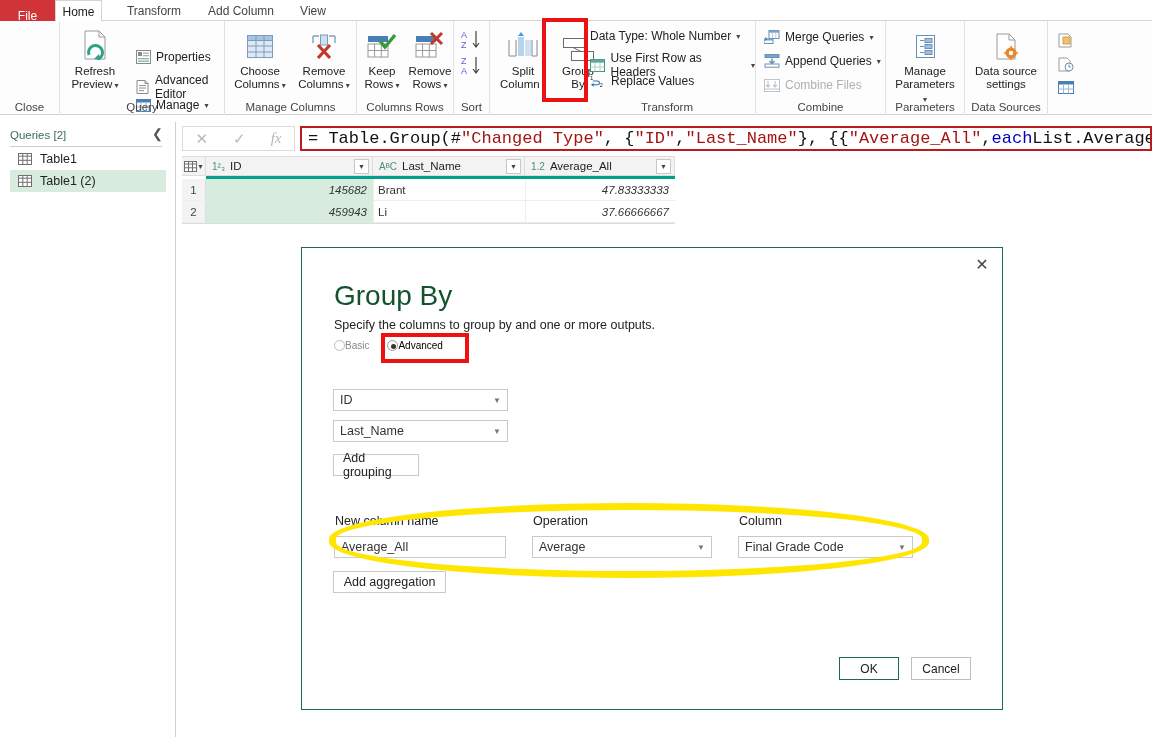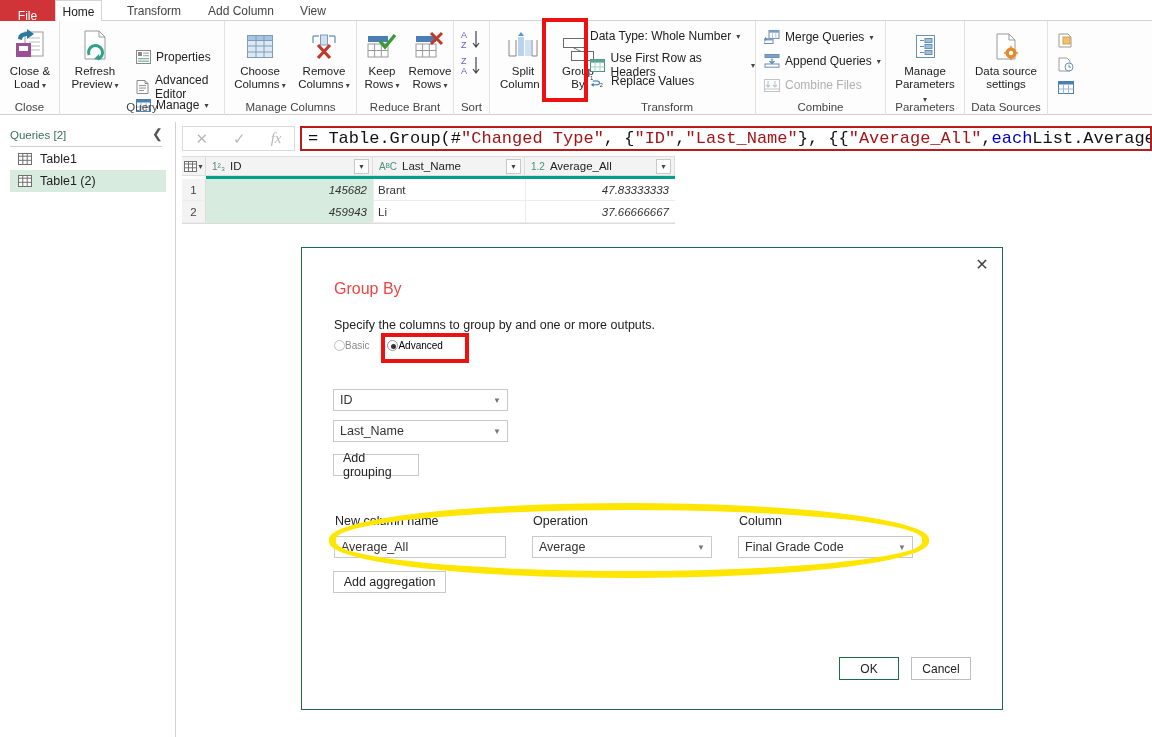--- a/index.html
+++ b/index.html
@@ -111,21 +111,21 @@
   .shade { position:absolute; background:#d7ecdf; }
   .whitecell { position:absolute; background:#fff; border-bottom:1px solid #ededed; }
 
   
   .dialog {
     position:absolute; left:301px; top:247px; width:702px; height:463px;
     background:#fff; border:1px solid #1e6b48;
   }
   .dlg-close { position:absolute; right:10px; top:6px; font-size:16px; color:#444; width:20px; height:20px;
                display:flex; align-items:center; justify-content:center; }
-  .dlg-title { position:absolute; left:32px; top:32px; font-size:16px; color:#ef4444; }
+  .dlg-title { position:absolute; left:32px; top:32px; font-size:28px; color:#14532d; }
   .dlg-sub { position:absolute; left:32px; top:70px; font-size:12.5px; color:#222; }
   .radio-row { position:absolute; left:32px; top:92px; display:flex; align-items:center; gap:18px; }
   .radio { display:flex; align-items:flex-start; gap:0; font-size:10px; }
   .radio .dot { width:11px; height:11px; border:1px solid #9a9a9a; border-radius:50%; background:#fff; position:relative; }
   .radio.on .dot::after { content:""; position:absolute; left:2.5px; top:2.5px; width:5px; height:5px; border-radius:50%; background:#333; }
   .radio.off span { color:#888; }
   .radio.off .dot { border-color:#bdbdbd; }
 
   .combo { position:absolute; height:22px; border:1px solid #c9c9c9; background:#fff;
            display:flex; align-items:center; font-size:12.5px; color:#333; padding-left:6px; }
@@ -156,38 +156,20 @@
     <div class="tab-file">File</div>
     <div class="tab active" style="left:55px; width:47px;">Home</div>
     <div class="tab" style="left:112px; width:84px;">Transform</div>
     <div class="tab" style="left:196px; width:90px;">Add Column</div>
     <div class="tab" style="left:288px; width:50px;">View</div>
   </div>
 
   <div class="ribbon">
 
     <div class="group" style="left:0; width:60px;">
-      <div class="bigbtn" style="left:-1px;">
-        <div class="glyph">
-          <svg width="34" height="34" viewBox="0 0 34 34">
-            <rect x="12" y="3" width="18" height="24" fill="#fff" stroke="#9a9a9a" stroke-width="1"></rect>
-            <line x1="16" y1="9" x2="27" y2="9" stroke="#bbb"></line>
-              <line x1="16" y1="13" x2="27" y2="13" stroke="#bbb"></line>
-            <line x1="16" y1="17" x2="27" y2="17" stroke="#bbb"></line>
-              <line x1="16" y1="21" x2="27" y2="21" stroke="#bbb"></line>
-            <rect x="3" y="14" width="15" height="14" fill="#9b4f96"></rect>
-            <rect x="6" y="17" width="9" height="5" fill="#fff"></rect>
-            <path d="M5,10 Q5,3 14,3 L14,0 L21,5 L14,10 L14,7 Q9,7 9,11 Z" fill="#2b7a9b"></path>
-          </svg>
-        </div>
-        <div class="cap">
-          <span>Close &amp;</span><br>
-          <span>Load</span><span class="caret"> ▾</span>
-        </div>
-      </div>
       <div class="group-label">Close</div>
     </div>
 
     <div class="group" style="left:60px; width:165px;">
       <div class="bigbtn" style="left:4px;">
         <div class="glyph">
           <svg width="32" height="34" viewBox="0 0 32 34">
             <path d="M6,2 h14 l6,6 v22 h-20 z" fill="#fff" stroke="#9a9a9a"></path>
             <path d="M20,2 v6 h6" fill="none" stroke="#9a9a9a"></path>
             <path d="M10,26 a7,7 0 1,1 9,4" fill="none" stroke="#2fa08a" stroke-width="3"></path>
@@ -303,21 +285,21 @@
             <line x1="19.3" y1="13" x2="19.3" y2="26" stroke="#9a9a9a"></line>
             <line x1="6" y1="19.5" x2="26" y2="19.5" stroke="#9a9a9a"></line>
             <path d="M21,2 l11,11 M32,2 l-11,11" stroke="#c0392b" stroke-width="3" fill="none"></path>
           </svg>
         </div>
         <div class="cap">
           <span>Remove</span><br>
           <span>Rows</span><span class="caret"> ▾</span>
         </div>
       </div>
-      <div class="group-label">Reduce Brant</div>
+      <div class="group-label">Columns Rows</div>
     </div>
 
     <div class="group" style="left:454px; width:36px;">
       <div style="position:absolute; left:6px; top:8px;">
         <svg width="24" height="22" viewBox="0 0 24 22">
           <text x="1" y="9" font-family="Liberation Sans, sans-serif" font-size="9" fill="#6a5acd">A</text>
           <text x="1" y="19" font-family="Liberation Sans, sans-serif" font-size="9" fill="#6a5acd">Z</text>
           <path d="M16,2 v16 M13,14 l3,4 l3,-4" fill="none" stroke="#444" stroke-width="1.2"></path>
         </svg>
       </div>

